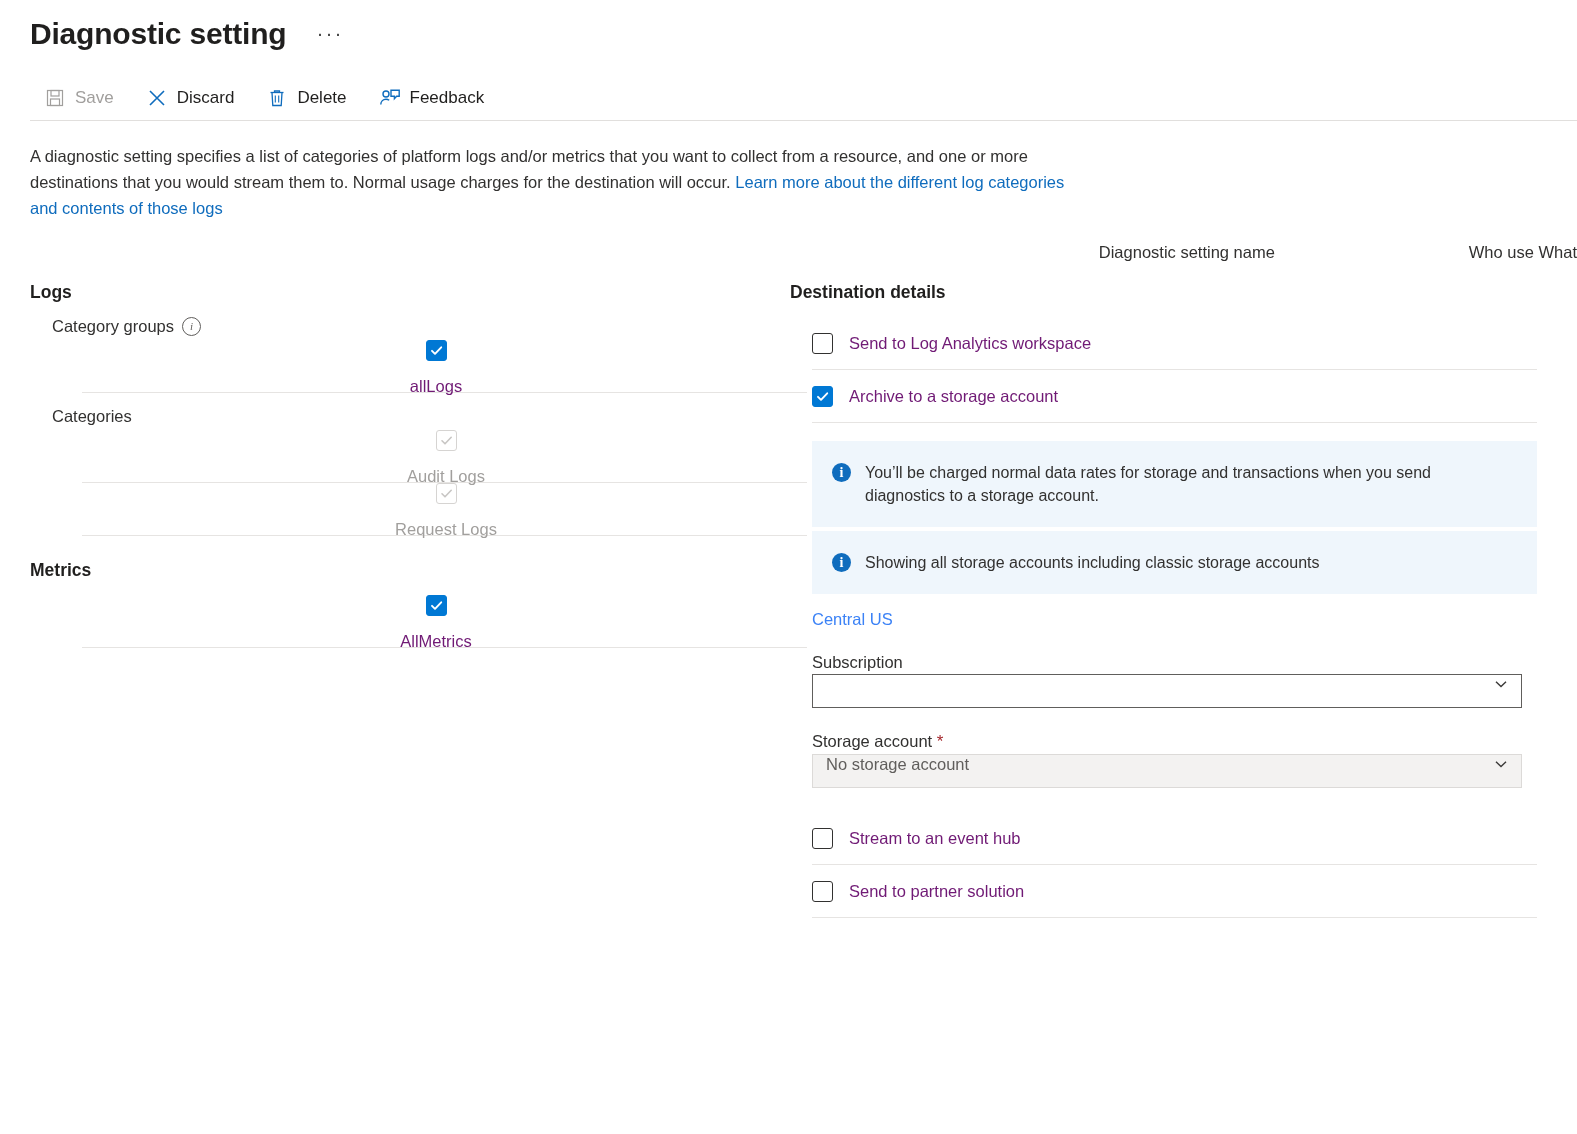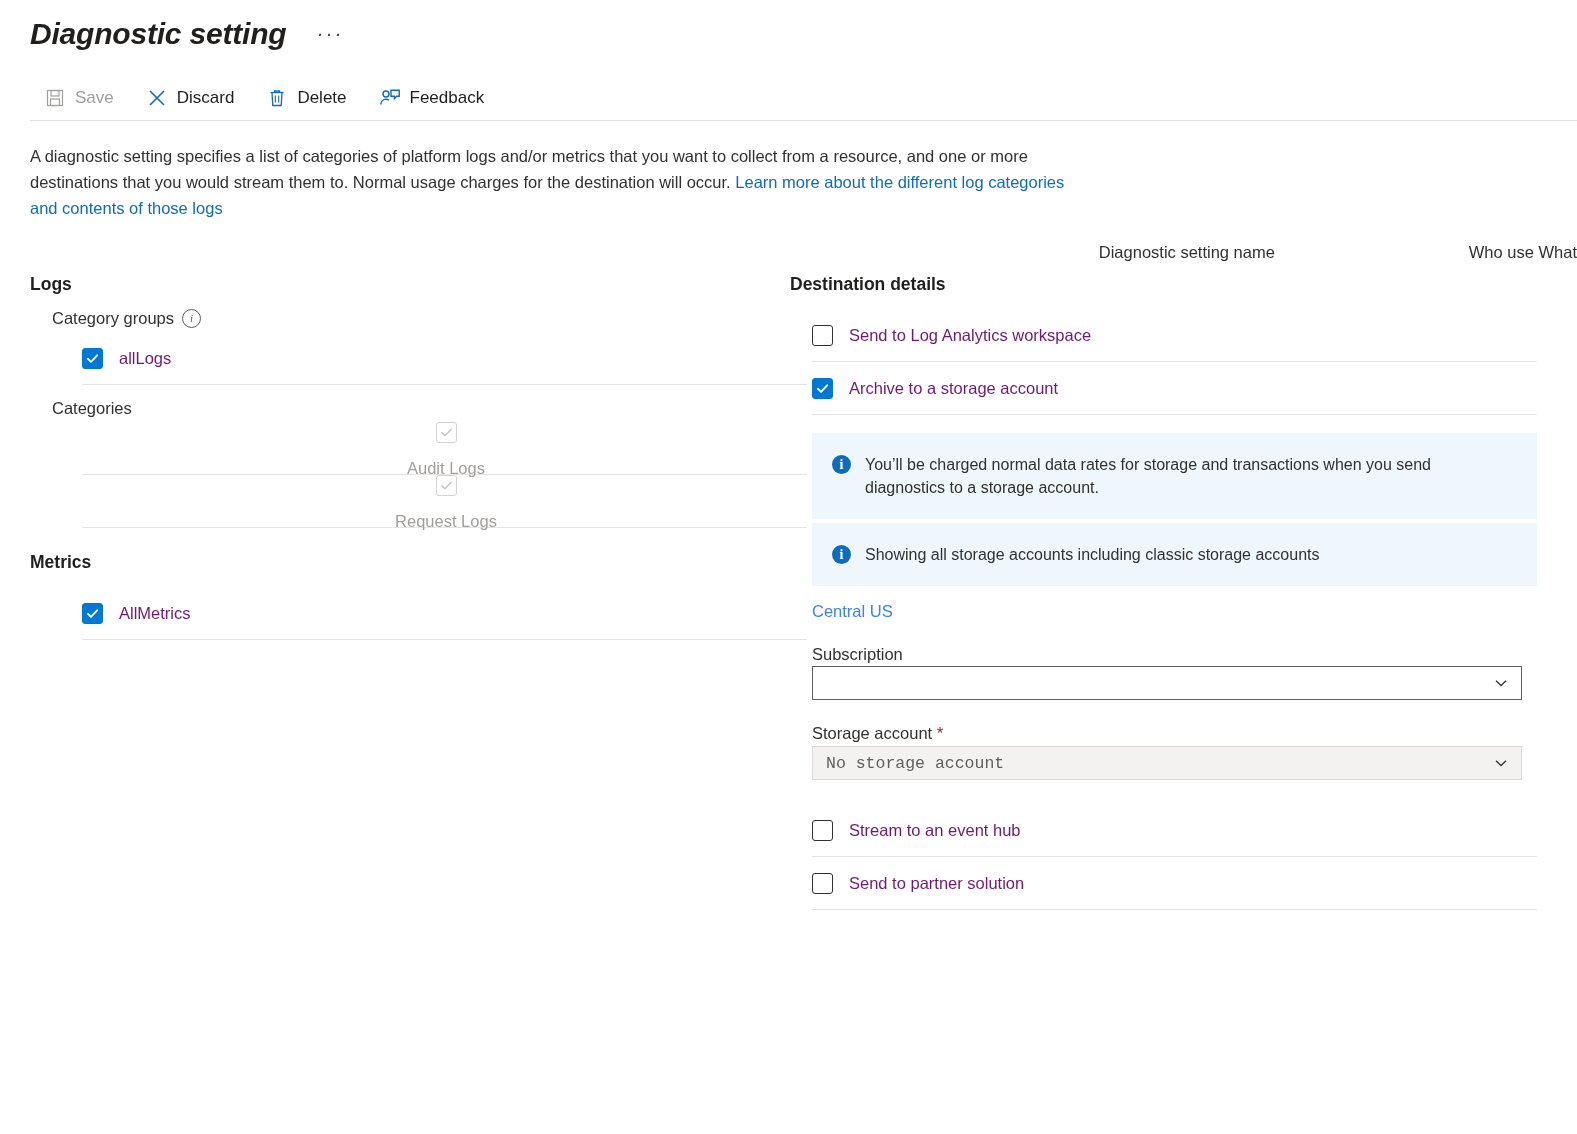--- a/index.html
+++ b/index.html
@@ -14,21 +14,20 @@
     color: #1b1a19;
     overflow: hidden;
     position: relative;
   }
 
   
   .page-header {
     display: flex;
     align-items: baseline;
     padding: 14px 0 0 30px;
-    font-style: italic;
   }
   .page-title {
     font-size: 30px;
     font-weight: 600;
     letter-spacing: -0.2px;
     color: #201f1e;
     line-height: 40px;
   }
   .ellipsis-btn {
     margin-left: 30px;
@@ -90,21 +89,21 @@
     font-size: 16.5px;
     color: #323130;
     justify-content: flex-end;
   }
   .name-label { width: 370px; }
   .name-value { color: #323130; }
 
   
   .body-cols {
     display: flex;
-    margin-top: 12px;
+    margin-top: 20px;
   }
   .col-left { width: 790px; padding-left: 30px; box-sizing: border-box; }
   .col-right { width: 760px; padding-left: 0px; box-sizing: border-box; }
 
   .section-title {
     font-size: 17.5px;
     font-weight: 600;
     color: #201f1e;
     margin: 0 0 14px 0;
   }
@@ -135,21 +134,21 @@
   
   .cb-row {
     display: flex;
     align-items: center;
     gap: 16px;
     height: 52px;
     font-size: 16.5px;
     color: #701a75;
     cursor: pointer;
   }
-  .cb-row.indent { margin-left: 52px; }
+  .cb-row.indent { margin-left: 52px; flex-direction: column; }
   .cb-row.indent2 { margin-left: 72px; }
   .cb-row.disabled { color: #a19f9d; cursor: default; flex-direction: column; }
 
   .cbx {
     width: 21px;
     height: 21px;
     border-radius: 3px;
     box-sizing: border-box;
     display: inline-flex;
     align-items: center;
@@ -211,27 +210,26 @@
   }
   .req-star { color: #a4262c; font-size: 17px; }
 
   .select-box {
     width: 710px;
     height: 34px;
     box-sizing: border-box;
     border: 1px solid #605e5c;
     background: #ffffff;
     display: flex;
-    align-items: center;
+    align-items: flex-start;
     justify-content: space-between;
     padding: 0 11px 0 13px;
     font-size: 16.5px;
     color: #323130;
     cursor: pointer;
-    font-family: Liberation Mono, monospace;
   }
   .select-box.disabled {
     background: #f3f2f1;
     border: 1px solid #dcdad8;
     color: #605e5c;
     cursor: default;
   }
   .chev { width: 18px; height: 18px; display:inline-flex; align-items:center; justify-content:center; }
 
   .spacer-24 { height: 24px; }

